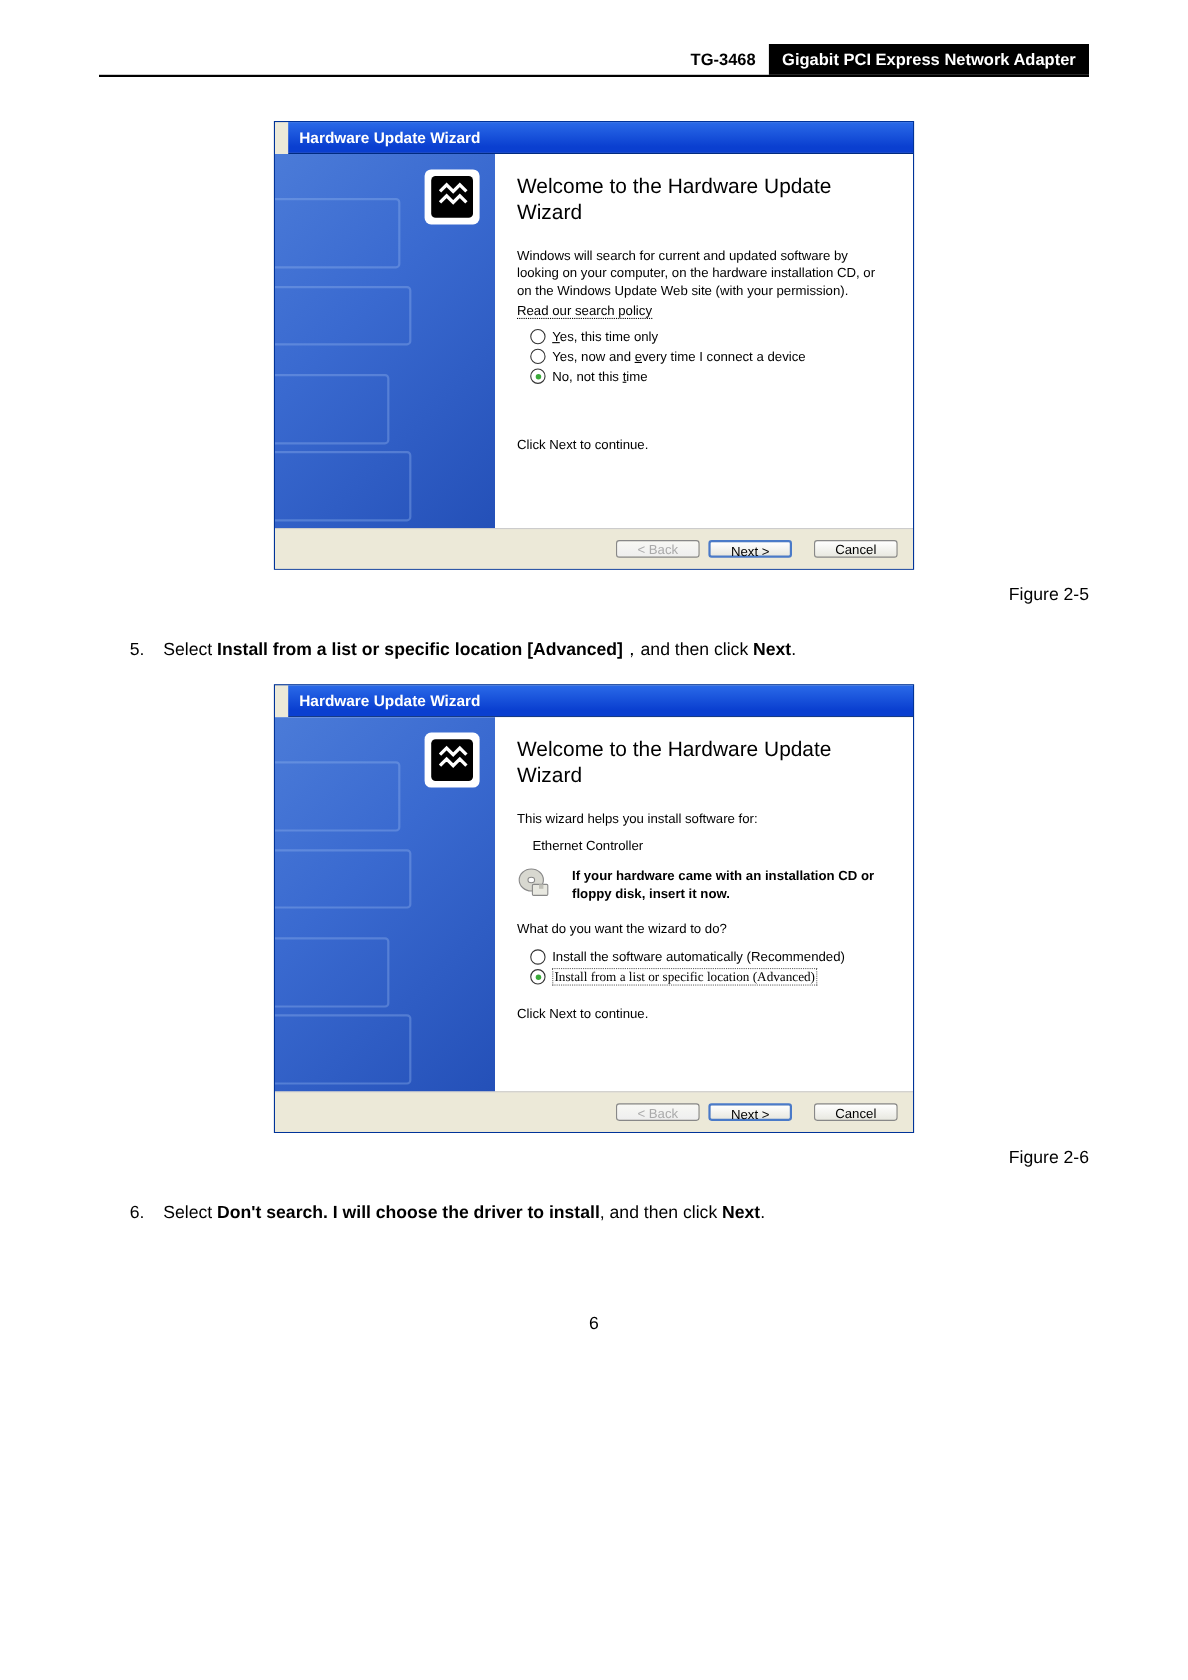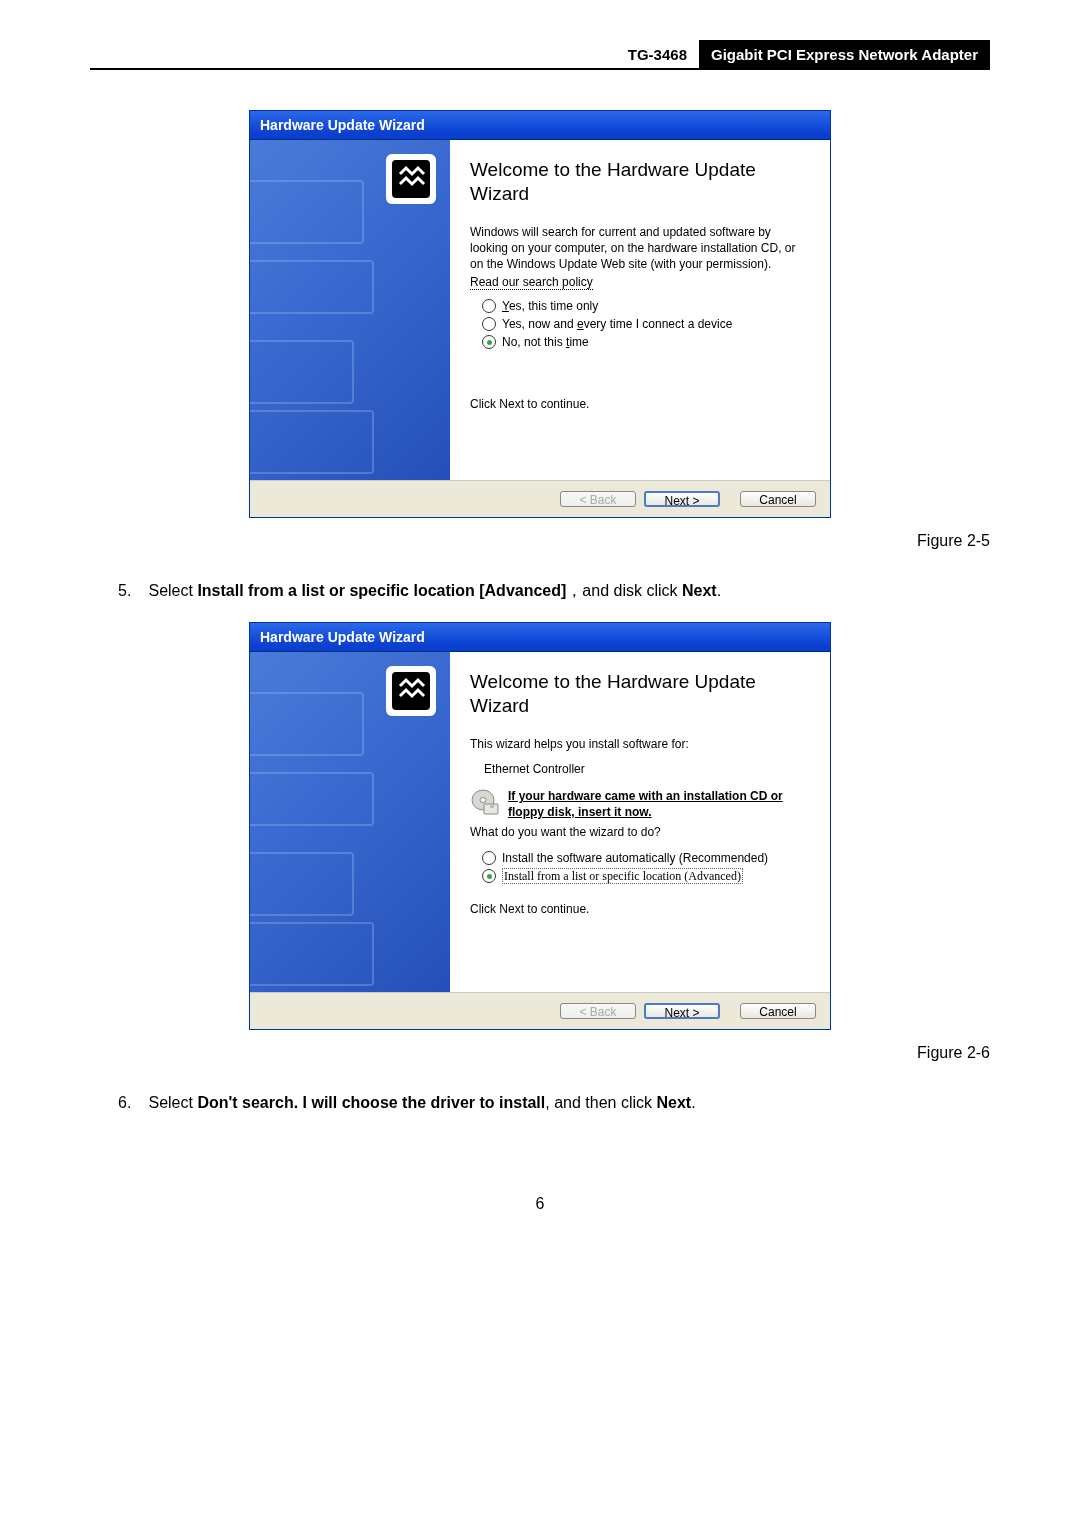--- a/index.html
+++ b/index.html
@@ -45,20 +45,21 @@
     background: #ECE9D8;
     font-family: "Tahoma", sans-serif;
   }
   .dialog-titlebar {
     background: linear-gradient(to bottom, #2a6ae8 0%, #0a3fd0 80%, #0a3fd0 100%);
     color: #fff;
     font-weight: bold;
     font-size: 14px;
     padding: 6px 10px;
     border-bottom: 1px solid #002a80;
+    margin-left: 12px;
   }
   .dialog-body {
     display: flex;
     background: #fff;
   }
   .side-panel {
     width: 200px;
     min-height: 340px;
     background: linear-gradient(135deg, #4b7bd8 0%, #3a6ad0 40%, #2450b8 100%);
     position: relative;
@@ -191,23 +192,22 @@
     line-height: 1.4;
   }
   .step .num {
     display: inline-block;
     width: 26px;
   }
   .step b { font-weight: bold; }
   .note-row {
     display: flex;
     align-items: flex-start;
-    gap: 8px;
-    margin: 12px 0 4px 0;
-    text-decoration: underline;
+    gap: 20px;
+    margin: 12px 0 16px 0;
   }
   .note-text {
     font-weight: bold;
     font-size: 12px;
     line-height: 1.35;
   }
   .cd-icon {
     flex-shrink: 0;
   }
   .pageno {
@@ -272,21 +272,21 @@
       <button class="btn disabled">&lt; Back</button>
       <button class="btn default">Next &gt;</button>
       <button class="btn" style="margin-left:12px;">Cancel</button>
     </div>
   </div>
 
   <div class="caption">Figure 2-5</div>
 
   <div class="step">
     <span class="num">5.</span>
-    <span>Select </span><b>Install from a list or specific location [Advanced]</b><span>，and disk click </span><b>Next</b><span>.</span>
+    <span>Select </span><b>Install from a list or specific location [Advanced]</b><span>，and then click </span><b>Next</b><span>.</span>
   </div>
 
   <div class="dialog">
     <div class="dialog-titlebar">Hardware Update Wizard</div>
     <div class="dialog-body">
       <div class="side-panel">
         <div class="abstract-lines">
           <div style="left:-30px;top:40px;width:140px;height:60px;"></div>
           <div style="left:-50px;top:120px;width:170px;height:50px;"></div>
           <div style="left:-20px;top:200px;width:120px;height:60px;"></div>

